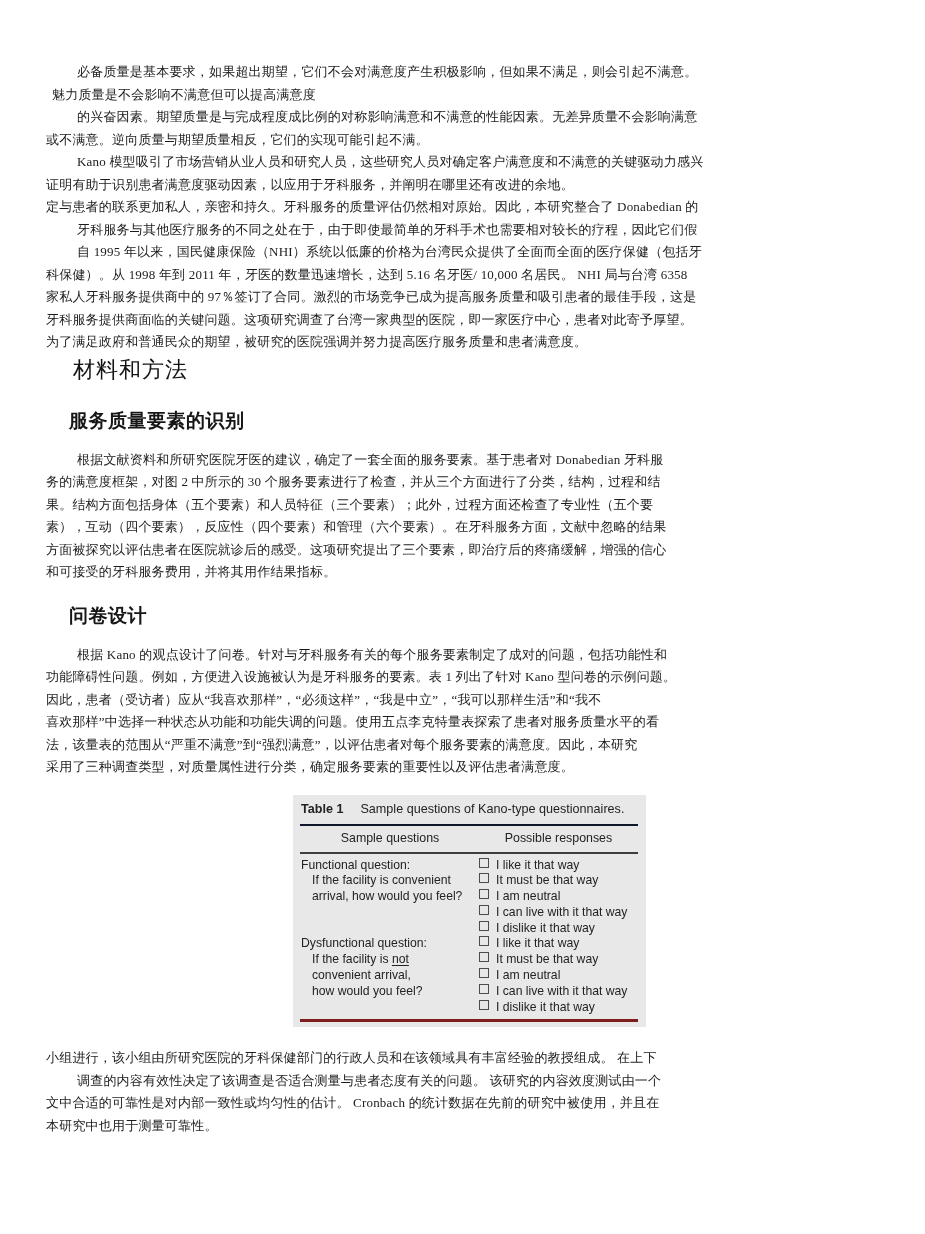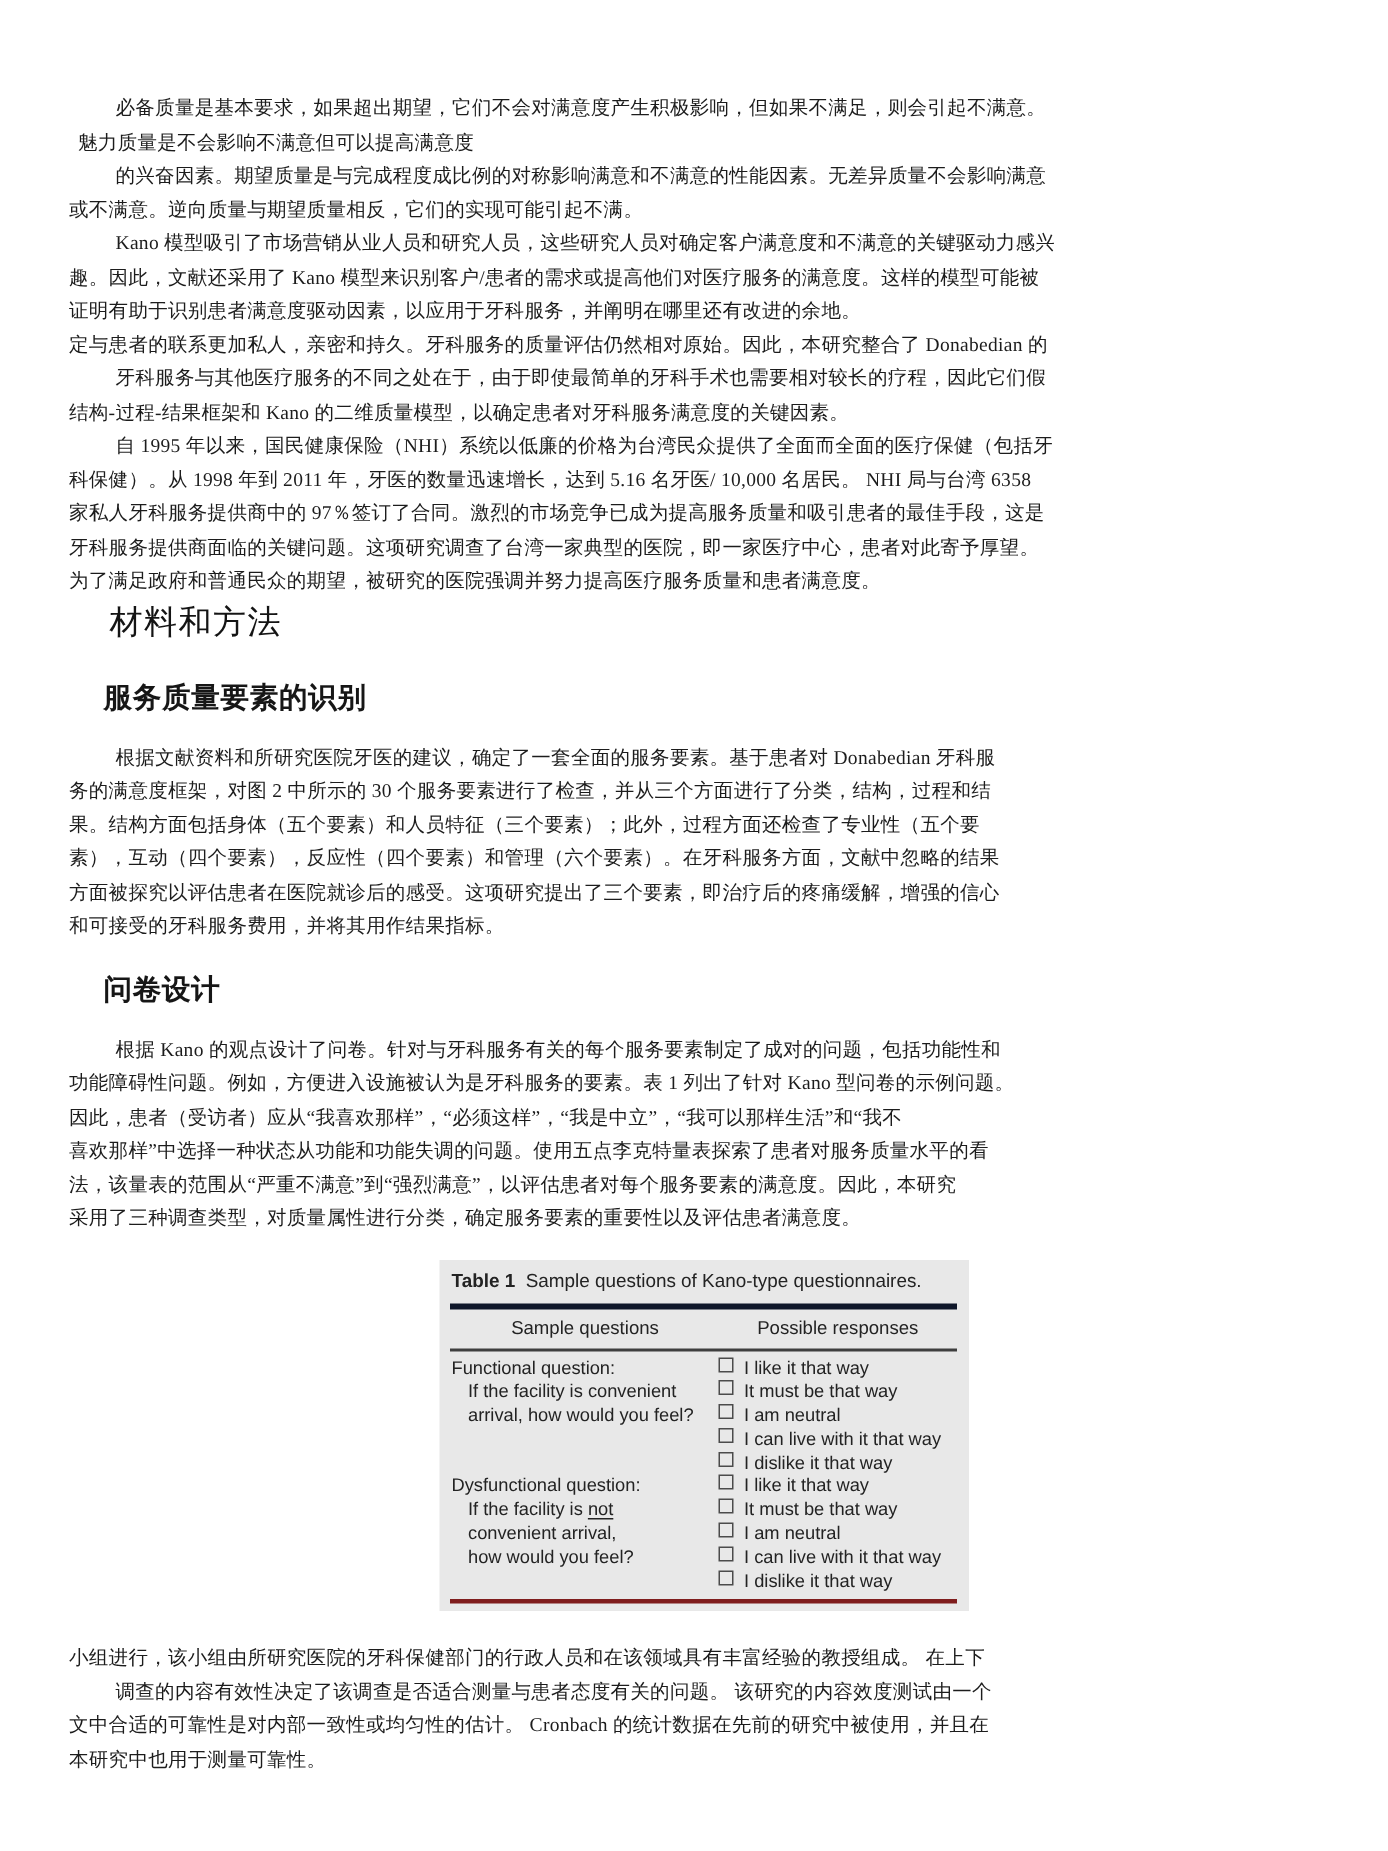--- a/index.html
+++ b/index.html
@@ -62,23 +62,23 @@
   .kano-table {
     width: 338px;
     margin: 16px 0 0 247px;
     background: #e8e8e8;
     padding: 6px 8px 5px 7px;
     font-family: "Liberation Sans", "DejaVu Sans", sans-serif;
     color: #232323;
   }
   .t-title {
     display: flex;
-    gap: 7px;
+    gap: 17px;
     padding: 1px 0 7px 1px;
-    border-bottom: 4px solid #0f172a;
+    border-bottom: 2px solid #0f172a;
     font-size: 12.6px;
     line-height: 15px;
   }
   .t-title .t-label { font-weight: 700; }
   .t-head {
     display: grid;
     grid-template-columns: 178px 1fr;
     padding: 5px 0 6px 1px;
     border-bottom: 2px solid #3e3e3e;
     font-size: 12.4px;
@@ -119,28 +119,26 @@
 
   <div class="para">
     <span class="line ind2">必备质量是基本要求，如果超出期望，它们不会对满意度产生积极影响，但如果不满足，则会引起不满意。</span>
     <span class="line indh">魅力质量是不会影响不满意但可以提高满意度</span>
     <span class="line ind2">的兴奋因素。期望质量是与完成程度成比例的对称影响满意和不满意的性能因素。无差异质量不会影响满意</span>
     <span class="line">或不满意。逆向质量与期望质量相反，它们的实现可能引起不满。</span>
   </div>
 
   <div class="para">
     <span class="line ind2">Kano 模型吸引了市场营销从业人员和研究人员，这些研究人员对确定客户满意度和不满意的关键驱动力感兴</span>
-    <span class="line">趣。因此，文献还采用了 Kano 模型来识别客户/患者的需求或提高他们对医疗服务的满意度。这样的模型可能被</span>
     <span class="line">证明有助于识别患者满意度驱动因素，以应用于牙科服务，并阐明在哪里还有改进的余地。</span>
   </div>
 
   <div class="para">
     <span class="line">定与患者的联系更加私人，亲密和持久。牙科服务的质量评估仍然相对原始。因此，本研究整合了 Donabedian 的</span>
     <span class="line ind2">牙科服务与其他医疗服务的不同之处在于，由于即使最简单的牙科手术也需要相对较长的疗程，因此它们假</span>
-    <span class="line">结构-过程-结果框架和 Kano 的二维质量模型，以确定患者对牙科服务满意度的关键因素。</span>
   </div>
 
   <div class="para">
     <span class="line ind2">自 1995 年以来，国民健康保险（NHI）系统以低廉的价格为台湾民众提供了全面而全面的医疗保健（包括牙</span>
     <span class="line">科保健）。从 1998 年到 2011 年，牙医的数量迅速增长，达到 5.16 名牙医/ 10,000 名居民。 NHI 局与台湾 6358</span>
     <span class="line">家私人牙科服务提供商中的 97％签订了合同。激烈的市场竞争已成为提高服务质量和吸引患者的最佳手段，这是</span>
     <span class="line">牙科服务提供商面临的关键问题。这项研究调查了台湾一家典型的医院，即一家医疗中心，患者对此寄予厚望。</span>
     <span class="line">为了满足政府和普通民众的期望，被研究的医院强调并努力提高医疗服务质量和患者满意度。</span>
   </div>
 

